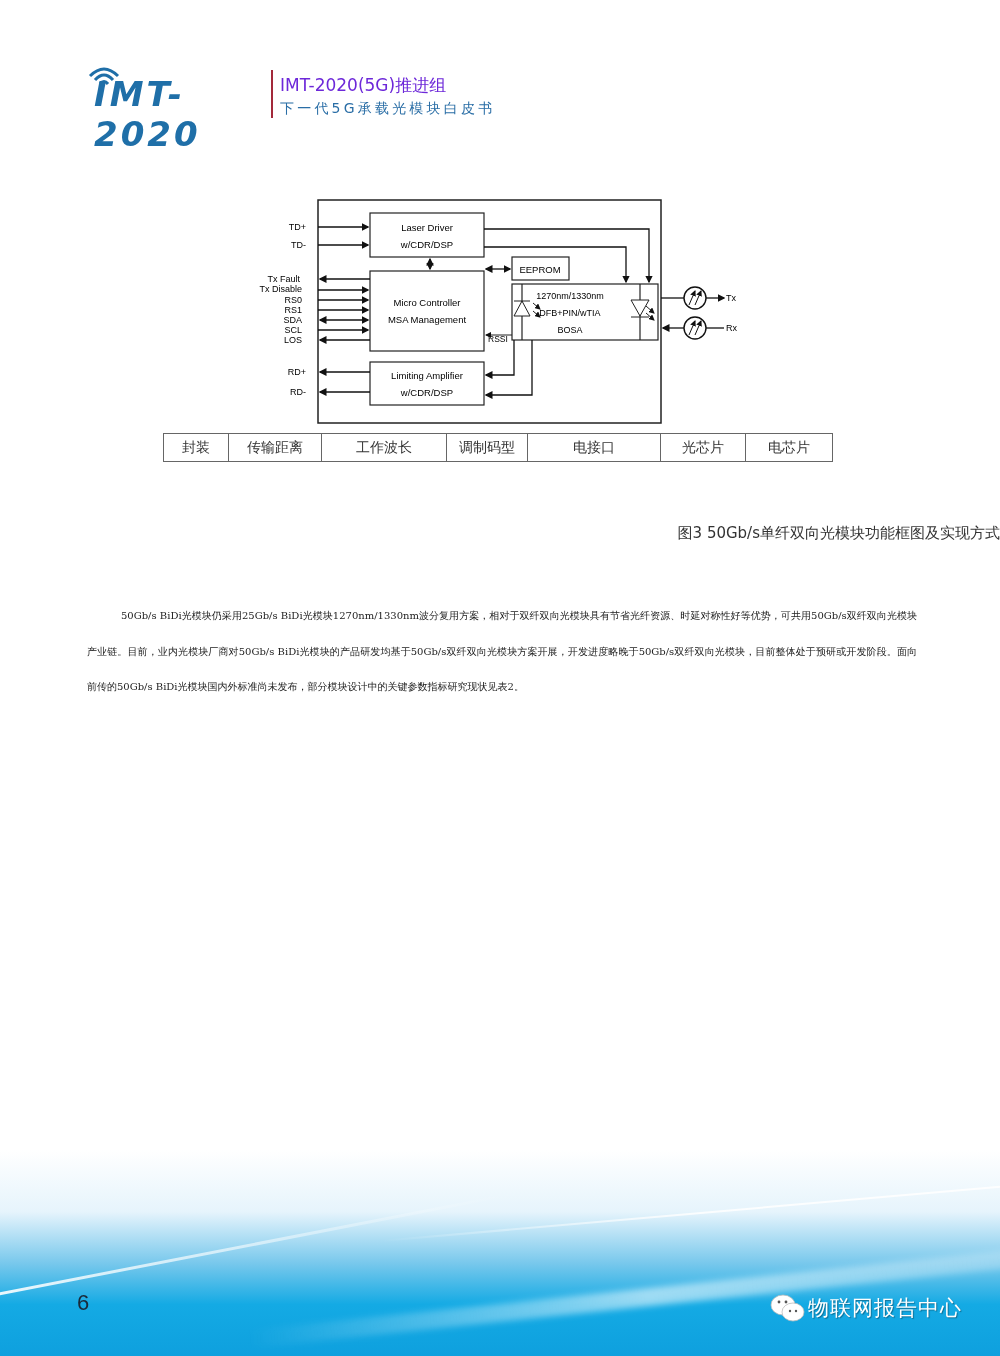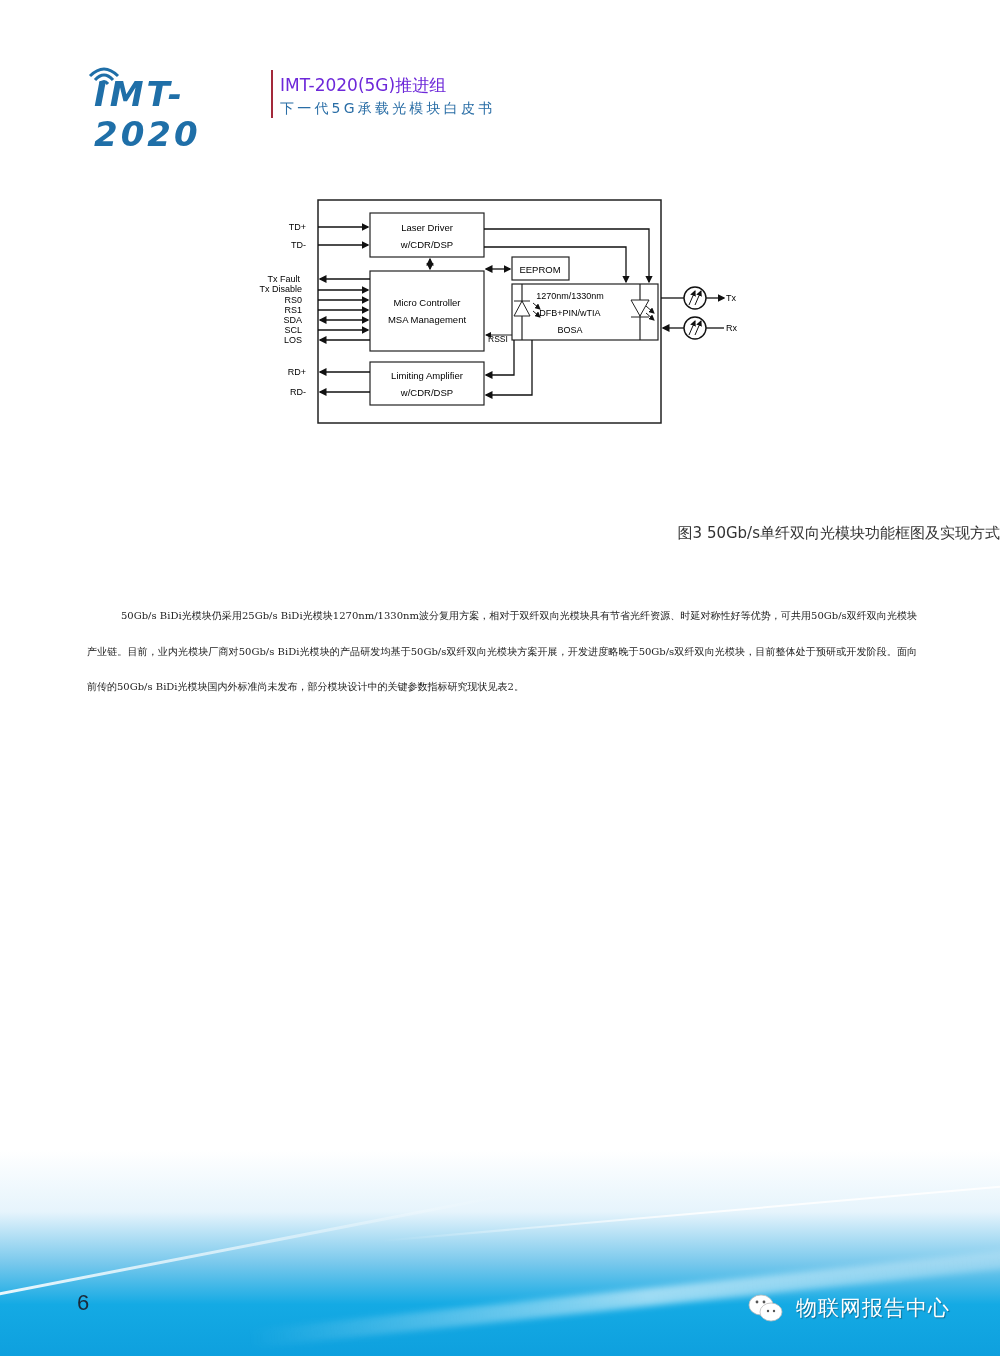--- a/index.html
+++ b/index.html
@@ -42,21 +42,21 @@
       background: linear-gradient(90deg, rgba(255,255,255,0.95), rgba(255,255,255,0.6), rgba(255,255,255,0));
       transform: rotate(-11deg); transform-origin: left center; }
     .footer-streak2 { position: absolute; left: 380px; top: 1240px; width: 640px; height: 2px;
       background: linear-gradient(90deg, rgba(255,255,255,0), rgba(255,255,255,0.85), rgba(255,255,255,0.9));
       transform: rotate(-5deg); transform-origin: left center; }
     .footer-streak3 { position: absolute; left: 250px; top: 1330px; width: 800px; height: 18px;
       background: linear-gradient(90deg, rgba(255,255,255,0), rgba(255,255,255,0.55), rgba(255,255,255,0.2));
       transform: rotate(-6deg); transform-origin: left center; filter: blur(3px); }
     .page-number { position: absolute; left: 77px; top: 1290px; font-size: 22px; color: #1a2a3a;
       font-family: "Liberation Sans", sans-serif; }
-    .watermark { position: absolute; left: 746px; top: 1292px; display: flex; align-items: center; gap: 10px; }
+    .watermark { position: absolute; left: 768px; top: 1292px; display: flex; align-items: center; }
     .watermark-text { font-size: 21px; color: #ffffff; letter-spacing: 1px;
       text-shadow: 1px 1px 1px rgba(0,0,0,0.35); font-family: "DejaVu Sans", sans-serif; }
   </style>
 </head>
 <body>
 
 <div class="header">
   <div class="logo">
     <svg class="logo-waves" width="40" height="26" viewBox="0 0 40 26">
       <path d="M4 14 Q18 0 32 14" stroke="#1f6fa8" stroke-width="3" fill="none"></path>
@@ -179,20 +179,29 @@
       <line x1="449" y1="140" x2="455" y2="126" stroke="#111" marker-end="url(#ah)"></line>
       <line x1="455" y1="140" x2="461" y2="126" stroke="#111" marker-end="url(#ah)"></line>
     </g>
     <text x="486" y="106" font-size="9">Tx</text>
     <text x="486" y="136" font-size="9">Rx</text>
   </svg>
 </div>
 
 <table class="spec-table">
   <tbody>
+      <tr>
+    <td style="width:64px">封装</td>
+    <td style="width:92px">传输距离</td>
+    <td style="width:124px">工作波长</td>
+    <td style="width:80px">调制码型</td>
+    <td style="width:132px">电接口</td>
+    <td style="width:84px">光芯片</td>
+    <td style="width:86px">电芯片</td>
+  </tr>
 </tbody>
   </table>
 
 <div class="caption">图3  50Gb/s单纤双向光模块功能框图及实现方式</div>
 
 <div class="body-text">50Gb/s BiDi光模块仍采用25Gb/s BiDi光模块1270nm/1330nm波分复用方案，相对于双纤双向光模块具有节省光纤资源、时延对称性好等优势，可共用50Gb/s双纤双向光模块产业链。目前，业内光模块厂商对50Gb/s BiDi光模块的产品研发均基于50Gb/s双纤双向光模块方案开展，开发进度略晚于50Gb/s双纤双向光模块，目前整体处于预研或开发阶段。面向前传的50Gb/s BiDi光模块国内外标准尚未发布，部分模块设计中的关键参数指标研究现状见表2。</div>
 
 <div class="footer-bg"></div>
 <div class="footer-streak3"></div>
 <div class="footer-streak2"></div>

